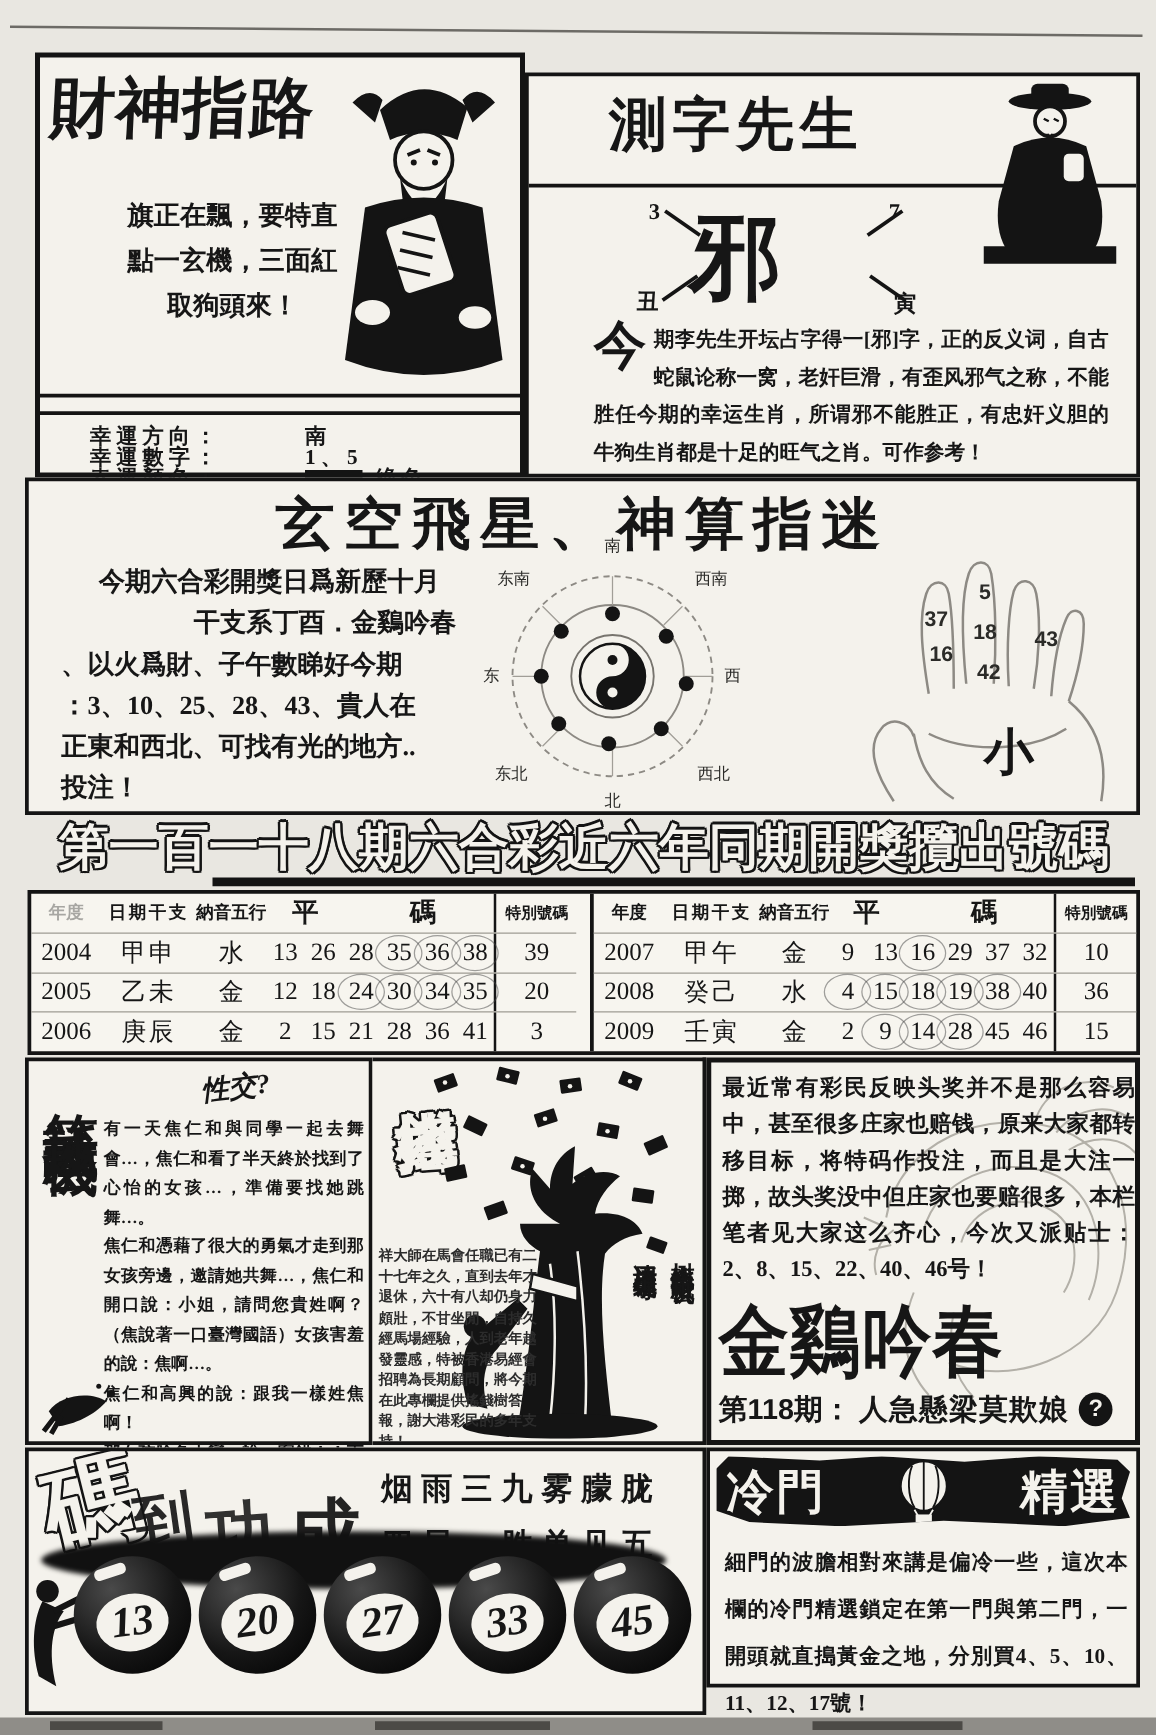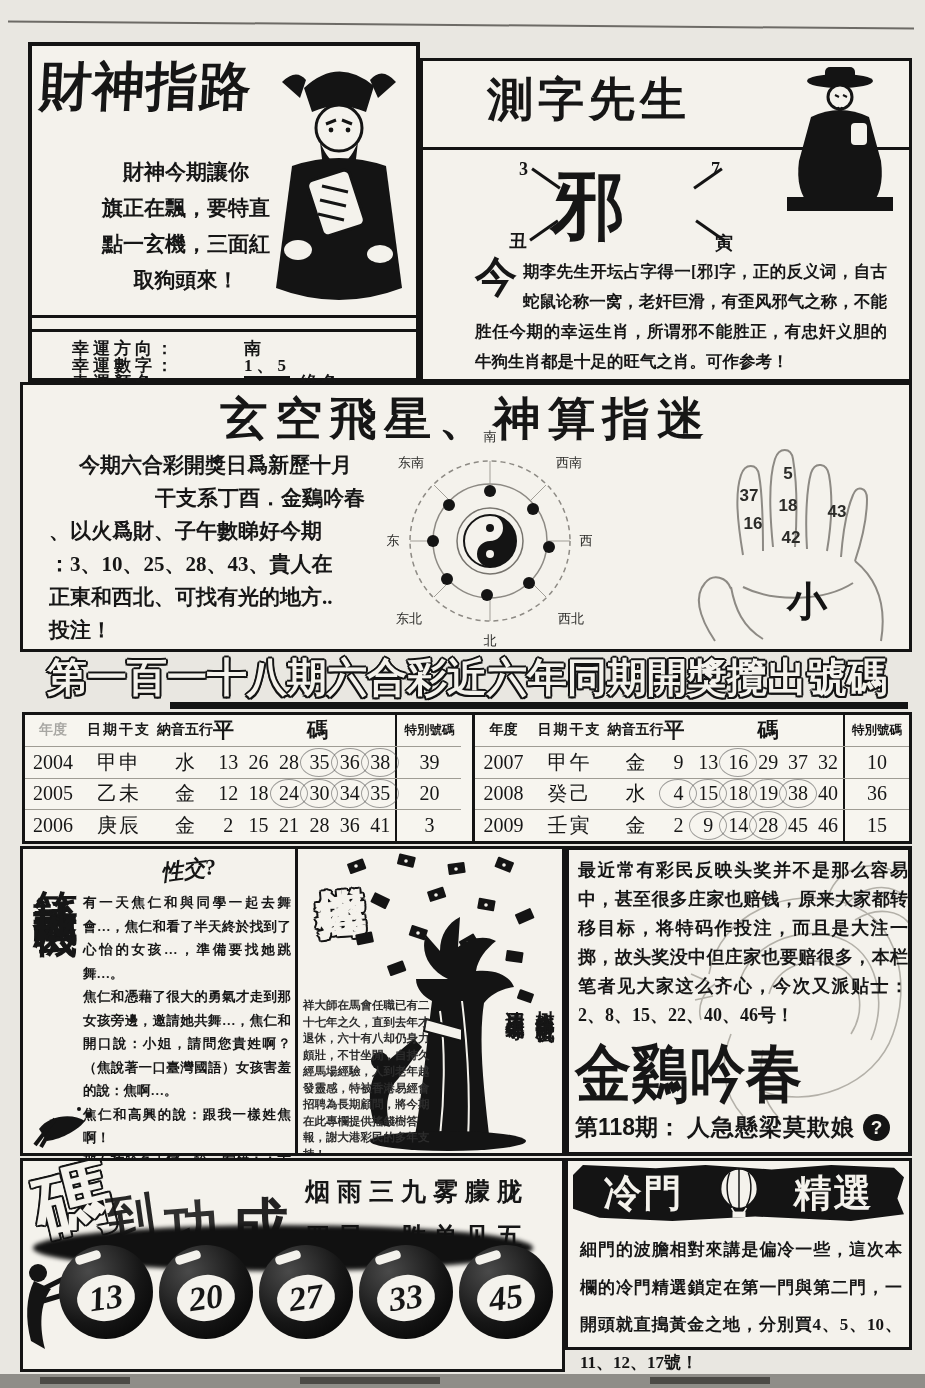--- a/index.html
+++ b/index.html
@@ -48,21 +48,21 @@
   .thalf{width:50%;display:flex;flex-direction:column;box-sizing:border-box;}
   .thalf.right{border-left:3px solid #141414;}
   .trow{display:flex;align-items:center;flex:1;border-top:1px solid #9f9c94;font-size:20px;}
   .trow.head{border-top:none;font-size:14px;font-weight:bold;font-family:"Liberation Sans",sans-serif;}
   .c-year{width:56px;text-align:center;}
   .c-gz{width:76px;text-align:center;letter-spacing:2px;}
   .c-wx{width:56px;text-align:center;}
   .c-nums{flex:1;display:flex;justify-content:space-around;}
   .c-sp{width:64px;text-align:center;border-left:2px solid #141414;align-self:stretch;display:flex;align-items:center;justify-content:center;}
   .trow.head .c-sp{font-size:12.5px;}
-  .c-ping{flex:1;font-size:21px;letter-spacing:26px;font-weight:900;}
+  .c-ping{flex:1;text-align:center;font-size:21px;letter-spacing:26px;font-weight:900;}
   .c-nums span{position:relative;display:inline-block;min-width:26px;text-align:center;}
   .c-nums span.circled::after{content:"";position:absolute;left:-6px;right:-6px;top:-3px;bottom:-3px;
       border:1.5px solid rgba(70,70,70,.5);border-radius:50%;}
   
   #jokeBox{left:20px;top:846px;width:278px;height:310px;}
   #jokeBox .vtitle{left:4px;top:6px;font-size:44px;letter-spacing:6px;height:296px;}
   #jokeBox .hand{left:138px;top:6px;font-size:22px;font-weight:bold;font-style:italic;transform:rotate(-7deg);}
   #jokeBox .jtext{left:60px;top:42px;width:208px;font-size:13.5px;font-weight:bold;line-height:23.5px;text-align:justify;}
   #jokeBox .jtext p{margin:0;}
   #moneyBox{left:298px;top:846px;width:267px;height:310px;border-left:none;overflow:hidden;}
@@ -82,21 +82,21 @@
   #mzBox .poem{left:282px;top:8px;width:260px;font-size:25px;font-weight:900;line-height:45px;letter-spacing:7px;font-family:"Liberation Sans",sans-serif;}
   #balls{left:30px;top:84px;width:505px;height:118px;display:flex;}
   .ballshadow{position:absolute;left:10px;top:64px;width:500px;height:46px;background:#111;border-radius:50%;filter:blur(2px);}
   .ball{position:relative;width:94px;height:94px;border-radius:50%;margin-left:6px;
         background:radial-gradient(circle at 32% 28%,#4a4a4a 0%,#161616 55%,#000 100%);flex:none;}
   .ball::before{content:"";position:absolute;left:16px;top:8px;width:26px;height:9px;background:#f4f2ec;border-radius:4px;transform:rotate(-18deg);}
   .ball .num{position:absolute;left:50%;top:56%;transform:translate(-50%,-50%) rotate(-8deg);
      width:58px;height:46px;background:#f4f2ec;border-radius:50%;display:flex;align-items:center;justify-content:center;
      font-size:34px;font-style:italic;font-weight:bold;font-family:"Liberation Serif",serif;}
   #lmBox{left:565px;top:1158px;width:347px;height:192px;}
-  #lmBox .band{left:5px;top:4px;width:331px;height:56px;background:#141414;display:flex;align-items:center;justify-content:center;padding:0 8px;box-sizing:border-box;
+  #lmBox .band{left:5px;top:4px;width:331px;height:56px;background:#141414;display:flex;align-items:center;justify-content:space-between;padding:0 8px;box-sizing:border-box;
      clip-path:polygon(0 18%,3% 0,25% 6%,40% 0,60% 8%,78% 0,97% 5%,100% 22%,98% 60%,100% 88%,84% 100%,55% 92%,30% 100%,8% 94%,0 78%);gap:34px;}
   #lmBox .band .t{font-size:38px;font-weight:900;color:#f4f2ec;font-family:"Liberation Sans",sans-serif;letter-spacing:2px;}
   #lmBox .lpara{left:12px;top:70px;width:322px;font-size:17px;font-weight:bold;line-height:37.5px;text-align:justify;}
   svg text{font-family:"Liberation Sans",sans-serif;}
 </style>
 </head>
 <body>
 
 <div id="page">
   <div class="scanline"></div>
@@ -111,21 +111,20 @@
       <circle cx="69" cy="76" r="2.4" fill="#141414"></circle>
         <circle cx="86" cy="76" r="2.4" fill="#141414"></circle>
       <path d="M58,88 Q77,132 96,88 L92,122 Q77,142 62,122 Z" fill="#141414"></path>
       <path d="M30,112 Q77,96 124,112 L140,234 Q77,258 14,234 Z" fill="#141414"></path>
       <rect x="52" y="120" width="44" height="58" rx="6" transform="rotate(-18 74 149)" fill="#f4f2ec" stroke="#141414" stroke-width="3"></rect>
       <path d="M60,132 l26,6 M58,146 l26,6 M56,160 l26,6" stroke="#141414" stroke-width="3"></path>
       <ellipse cx="36" cy="196" rx="14" ry="10" fill="#f4f2ec"></ellipse>
       <ellipse cx="118" cy="200" rx="13" ry="9" fill="#f4f2ec"></ellipse>
     </svg>
     <div class="abs body">
-      <div>財神今期讓你</div>
       <div>旗正在飄，要特直</div>
       <div>點一玄機，三面紅</div>
       <div>取狗頭來！</div>
     </div>
     <div class="abs div1"></div>
     <div class="abs div2"></div>
     <div class="lucky-row" style="top:291px;">
       <span class="lab">幸運方向：</span>
       <span>南</span>
     </div>

